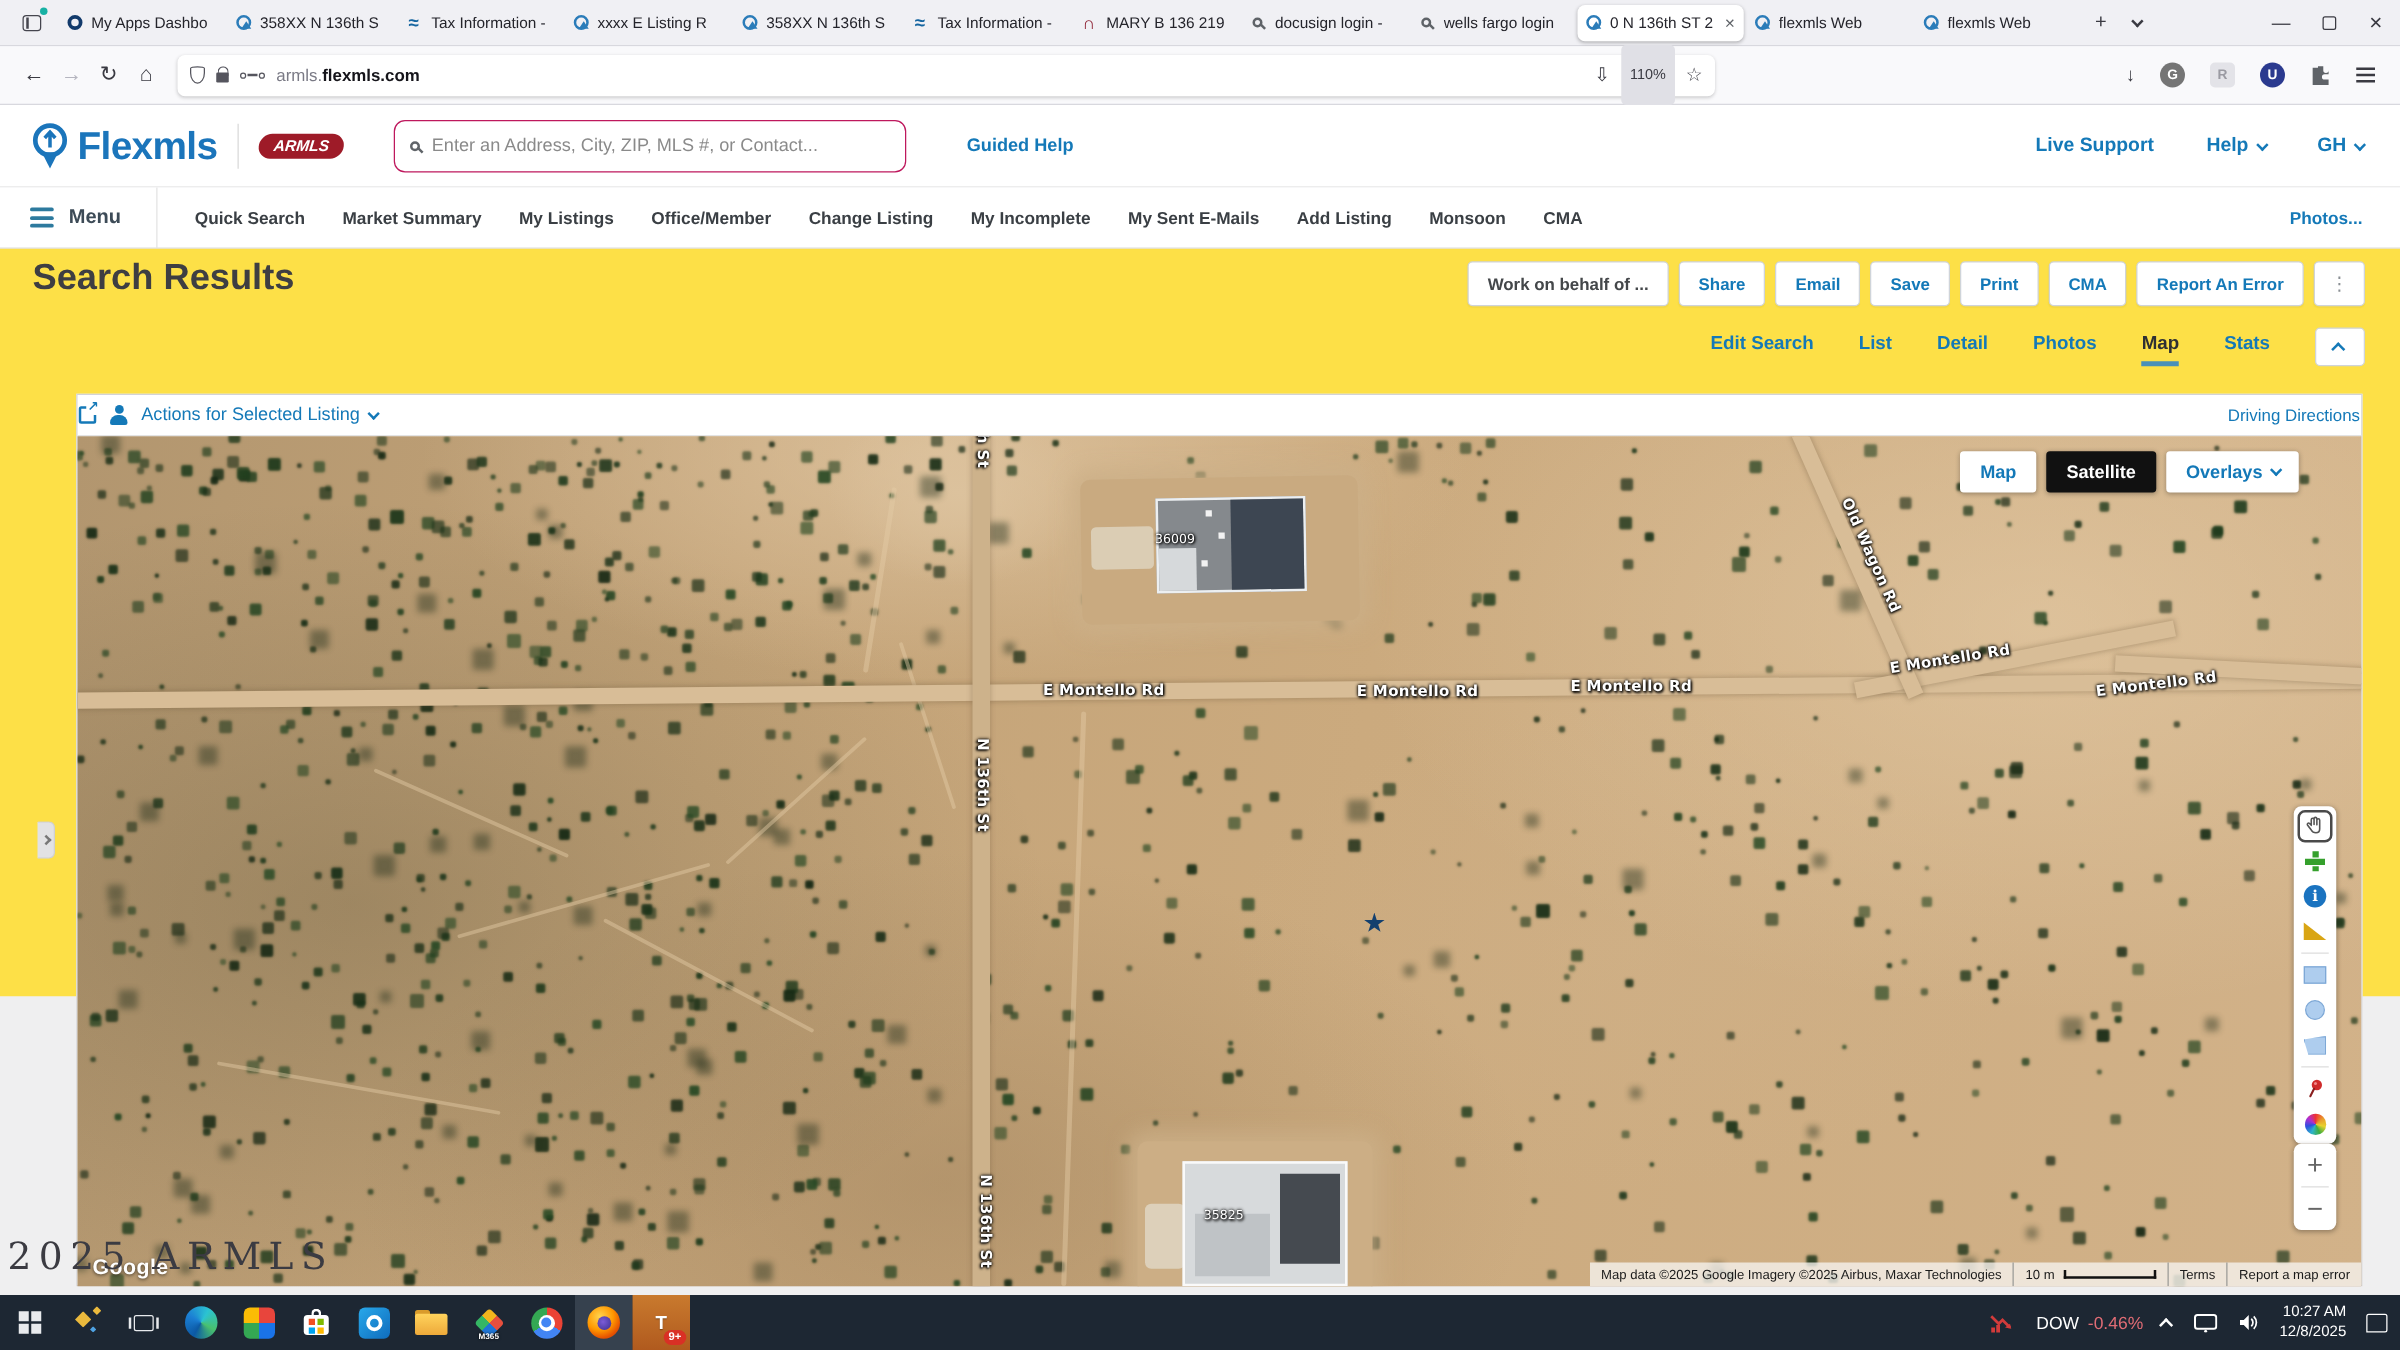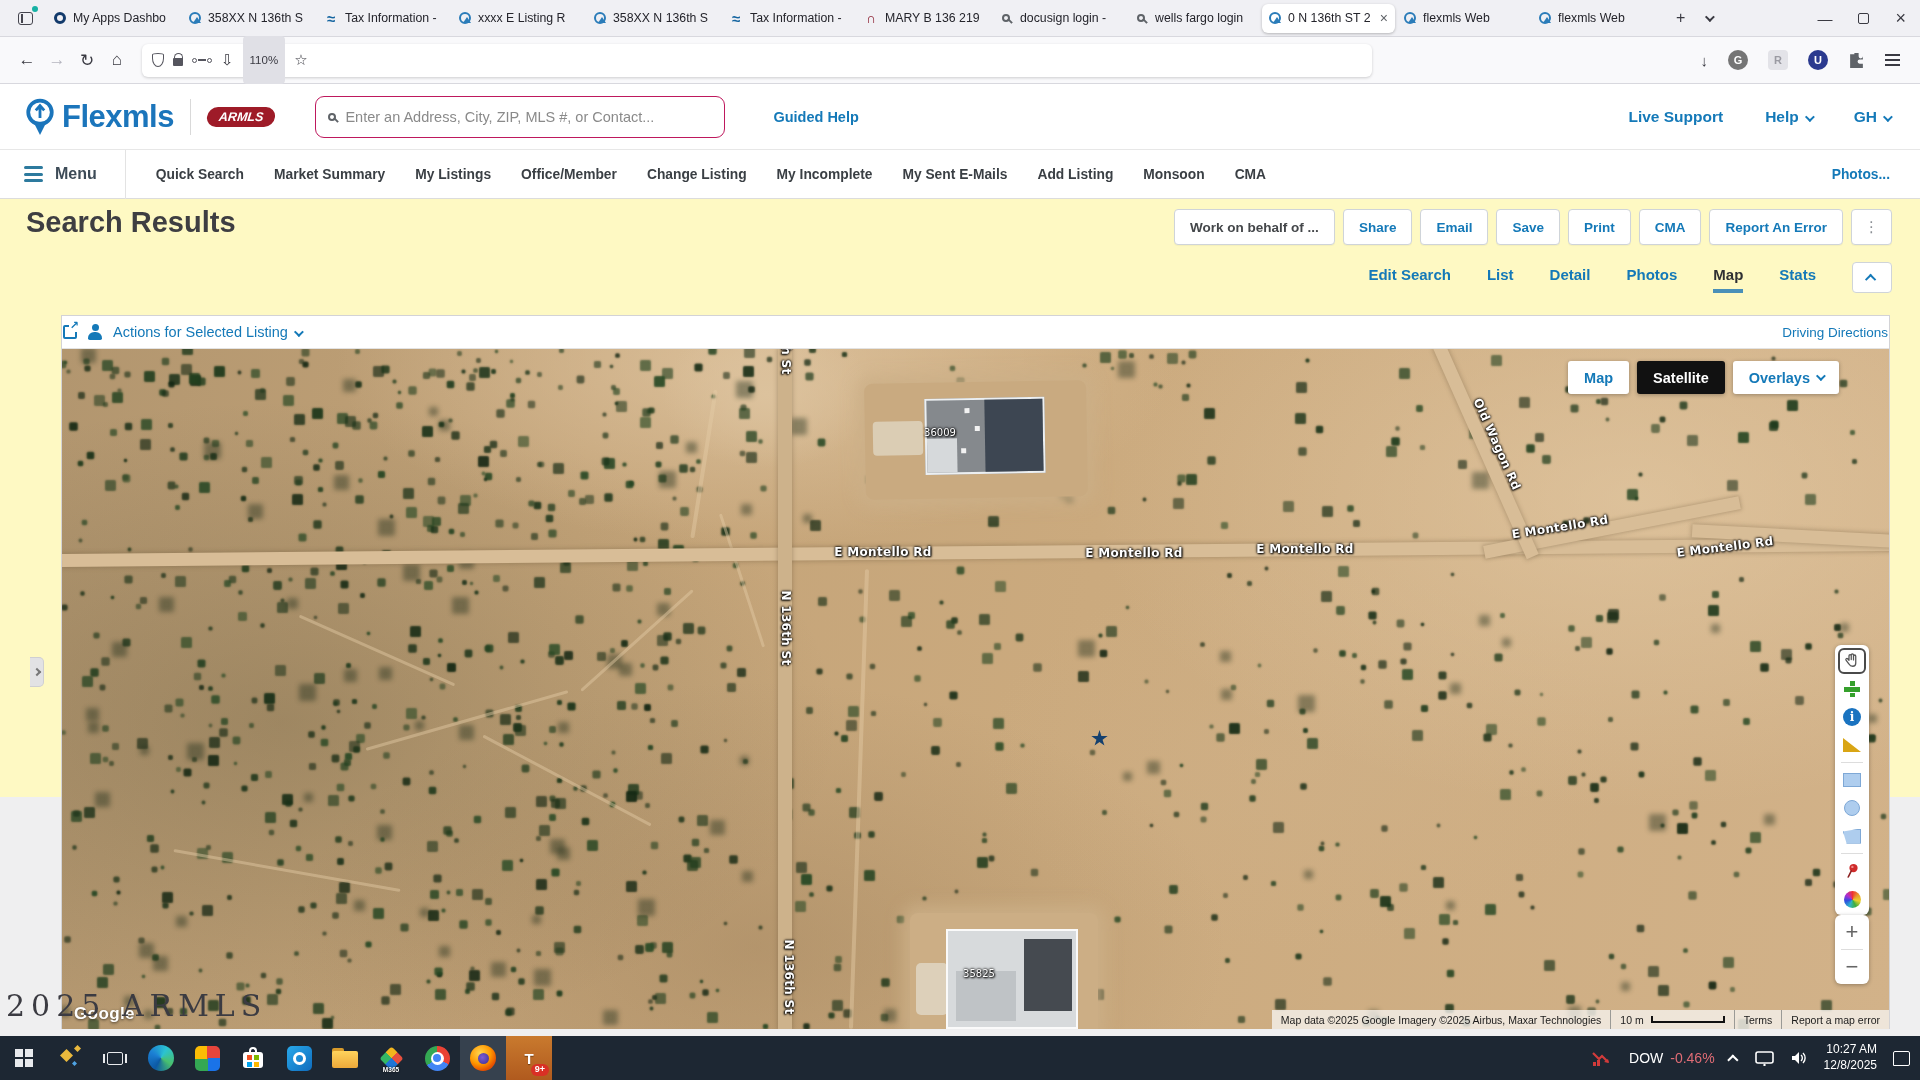--- a/index.html
+++ b/index.html
@@ -66,21 +66,21 @@
 
 .menubar{position:absolute;left:0;top:150px;width:100%;height:49px;background:#fff;border-bottom:1px solid #dcdcdc;display:flex;align-items:center;padding:0 30px 0 24px}
 .hamb{display:flex;flex-direction:column;gap:3.5px;margin-right:12px}
 .hamb i{width:19px;height:3px;background:#2d7a9e;border-radius:2px}
 .menuword{font-size:16px;font-weight:bold;color:#3d4b57;margin-right:28px}
 .mdiv{width:1px;height:49px;background:#e3e3e3;margin-right:30px}
 .mitems{display:flex;gap:30px;font-size:13.8px;color:#3a3f44;font-weight:600}
 .reorder{margin-left:auto;color:#1479b8;font-size:13.8px;font-weight:600}
 
 
-.content{position:absolute;left:0;top:199px;width:100%;height:598px;background:#fef9c3}
+.content{position:absolute;left:0;top:199px;width:100%;height:598px;background:#fde047}
 .ptitle{position:absolute;left:26px;top:7px;font-size:29px;font-weight:bold;color:#3e3e42}
 .actrow{position:absolute;right:28px;top:10px;display:flex;gap:8px}
 .abtn{height:36px;background:#fff;border:1px solid #cfd4d9;border-radius:4px;display:flex;align-items:center;padding:0 15px;font-size:13.5px;font-weight:bold;color:#1479b8;box-shadow:0 1px 1px rgba(0,0,0,.04)}
 .abtn.dark{color:#44474a}
 .abtn.kebab{padding:0 12px;color:#8a8f94;font-size:15px;font-weight:normal}
 .viewtabs{position:absolute;right:28px;top:63px;display:flex;align-items:center;gap:36px;font-size:15px;font-weight:600;color:#1479b8}
 .vtab{position:relative;padding-bottom:6px}
 .vtab.active{color:#2f3033}
 .vtab.active::after{content:"";position:absolute;left:0;right:0;bottom:-4px;height:4px;background:#4a90b8}
 .collapsebtn{width:40px;height:31px;background:#fff;border:1px solid #cfd4d9;border-radius:4px;display:flex;align-items:center;justify-content:center}
@@ -288,20 +288,21 @@
     <div class="nbtn">↻</div>
     <div class="nbtn">⌂</div>
     <div class="urlbar">
       <span class="shield"></span>
       <span class="lock"></span>
       <span class="perm">
           <i></i>
           <b></b>
           <i></i>
         </span>
+      <span class="urltext"><span class="pre">armls.</span><span class="dom">flexmls.com</span></span>
       <span class="uicon">⇩</span>
       <span class="zoompill">110%</span>
       <span class="uicon">☆</span>
     </div>
     <div class="navright">
       <span class="uicon">↓</span>
       <span class="gcirc">G</span>
       <span class="rtile">R</span>
       <span class="ucirc">U</span>
       <svg width="17" height="17" viewBox="0 0 16 16">

